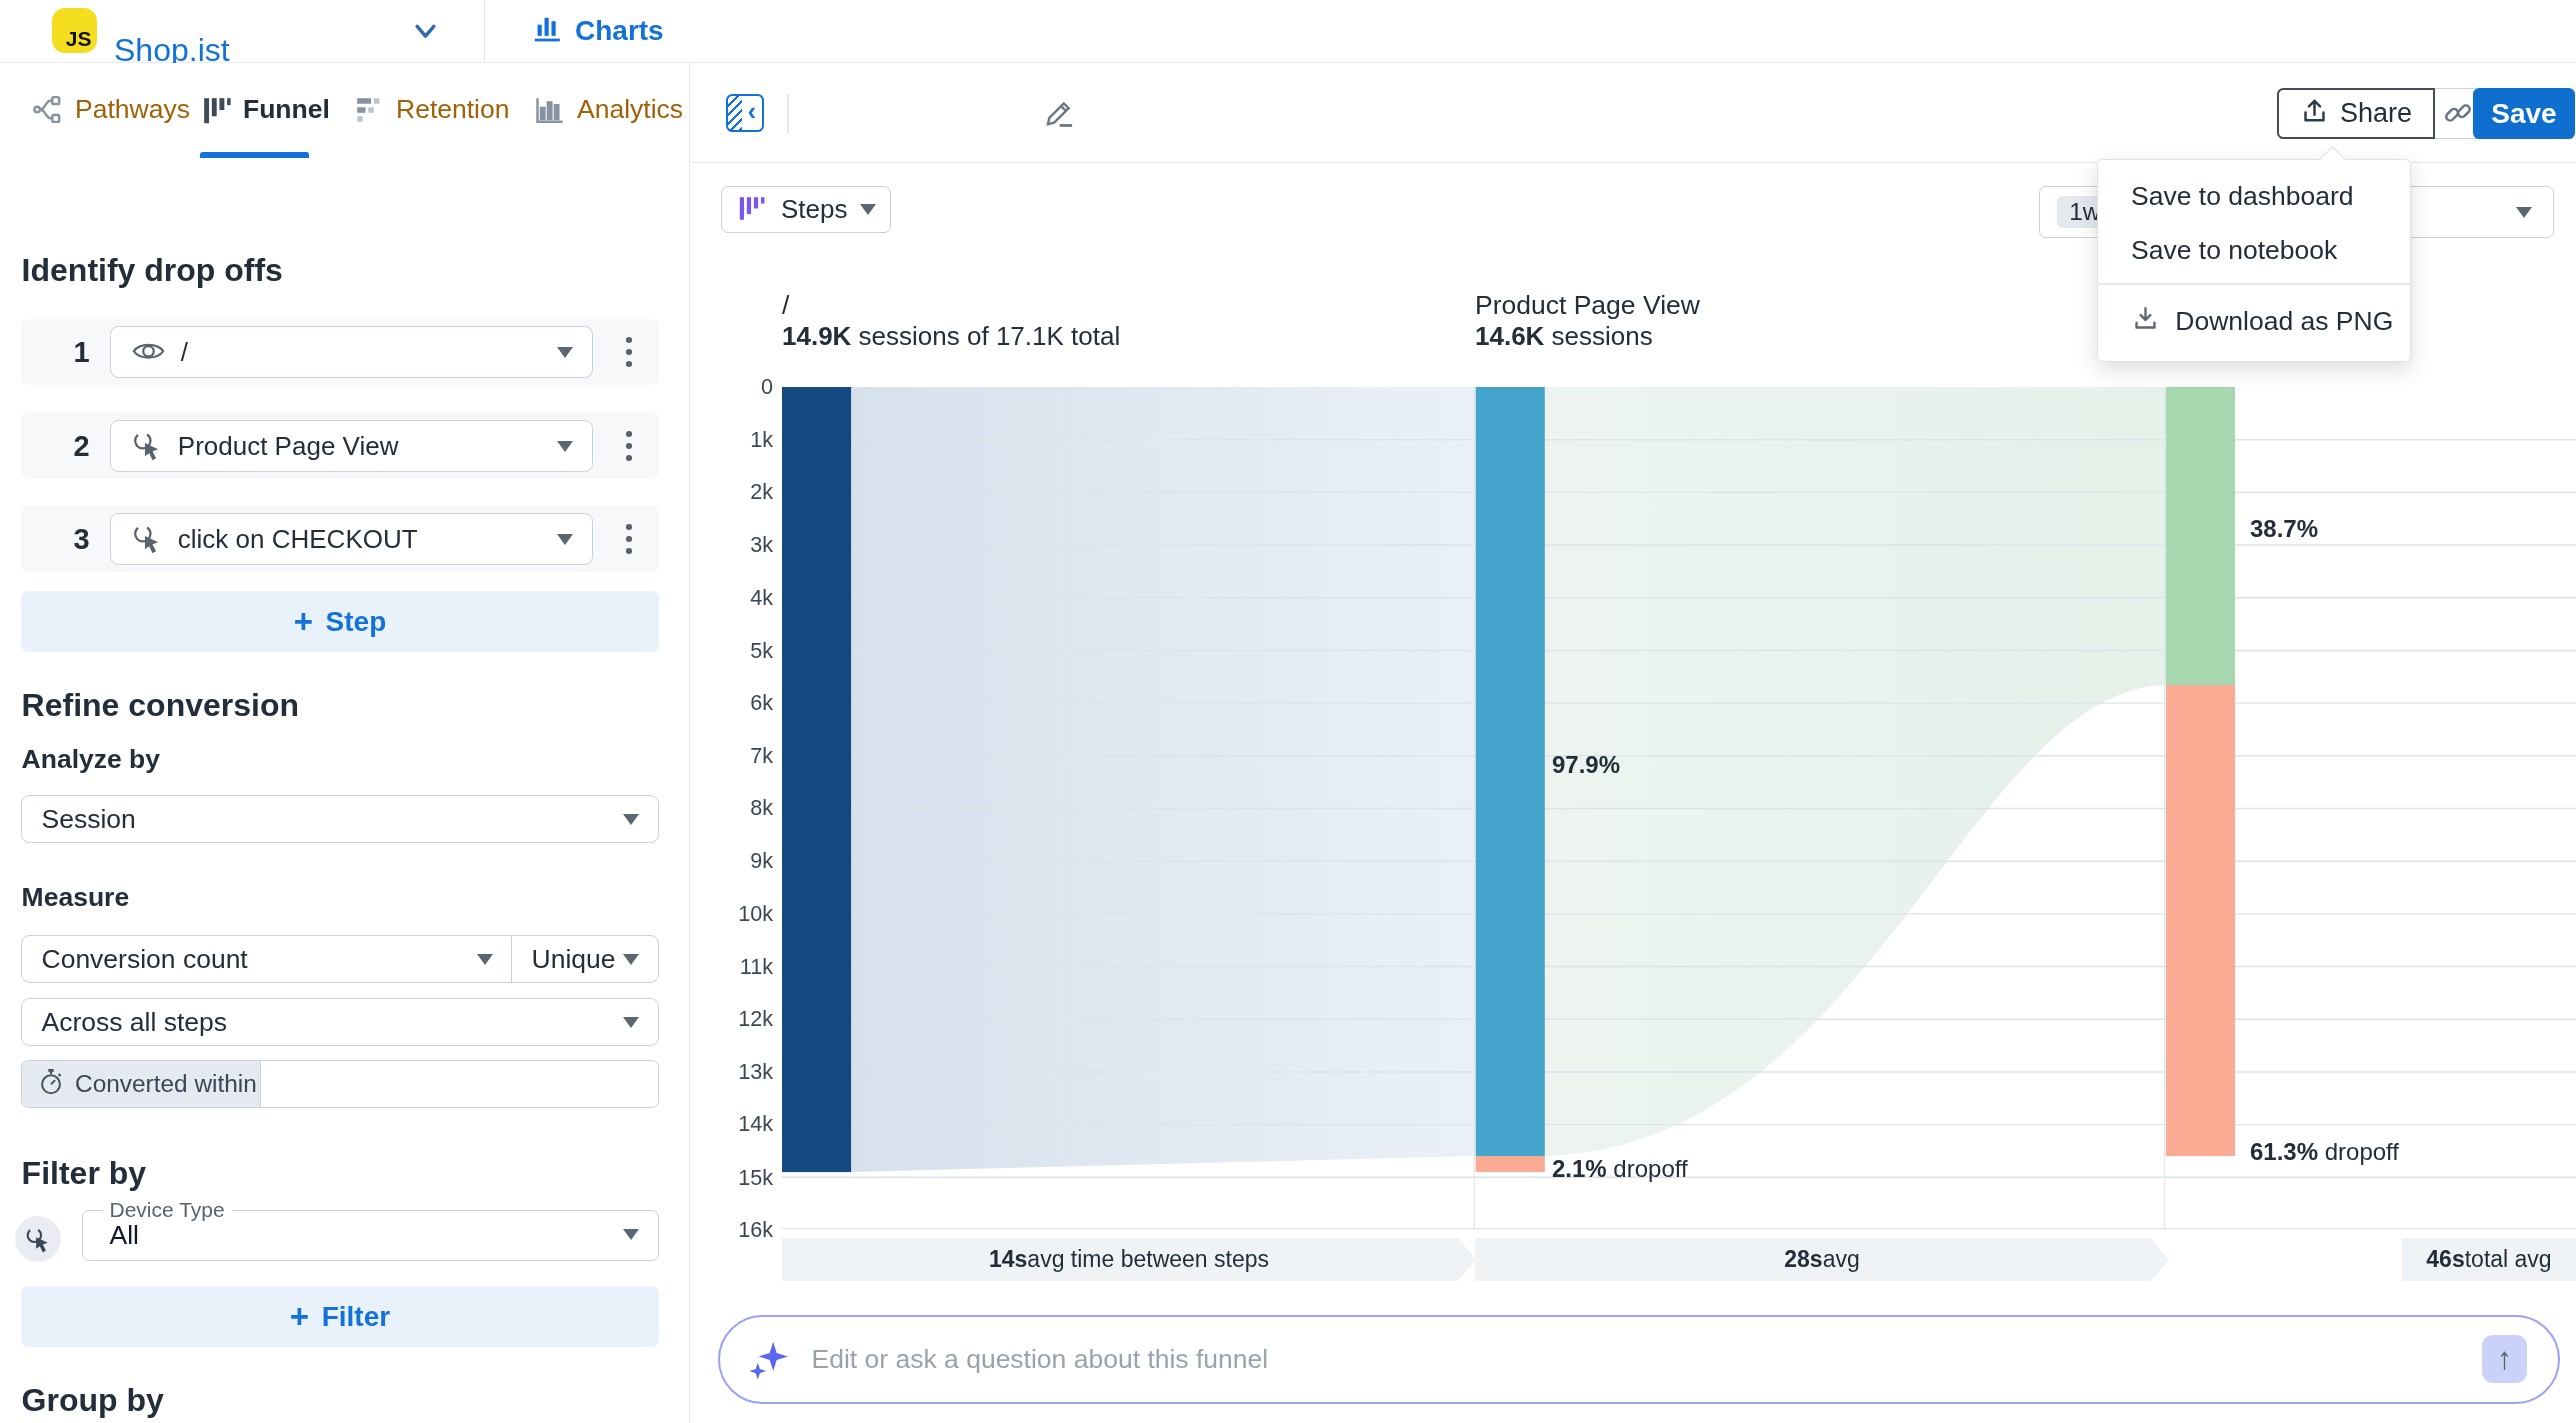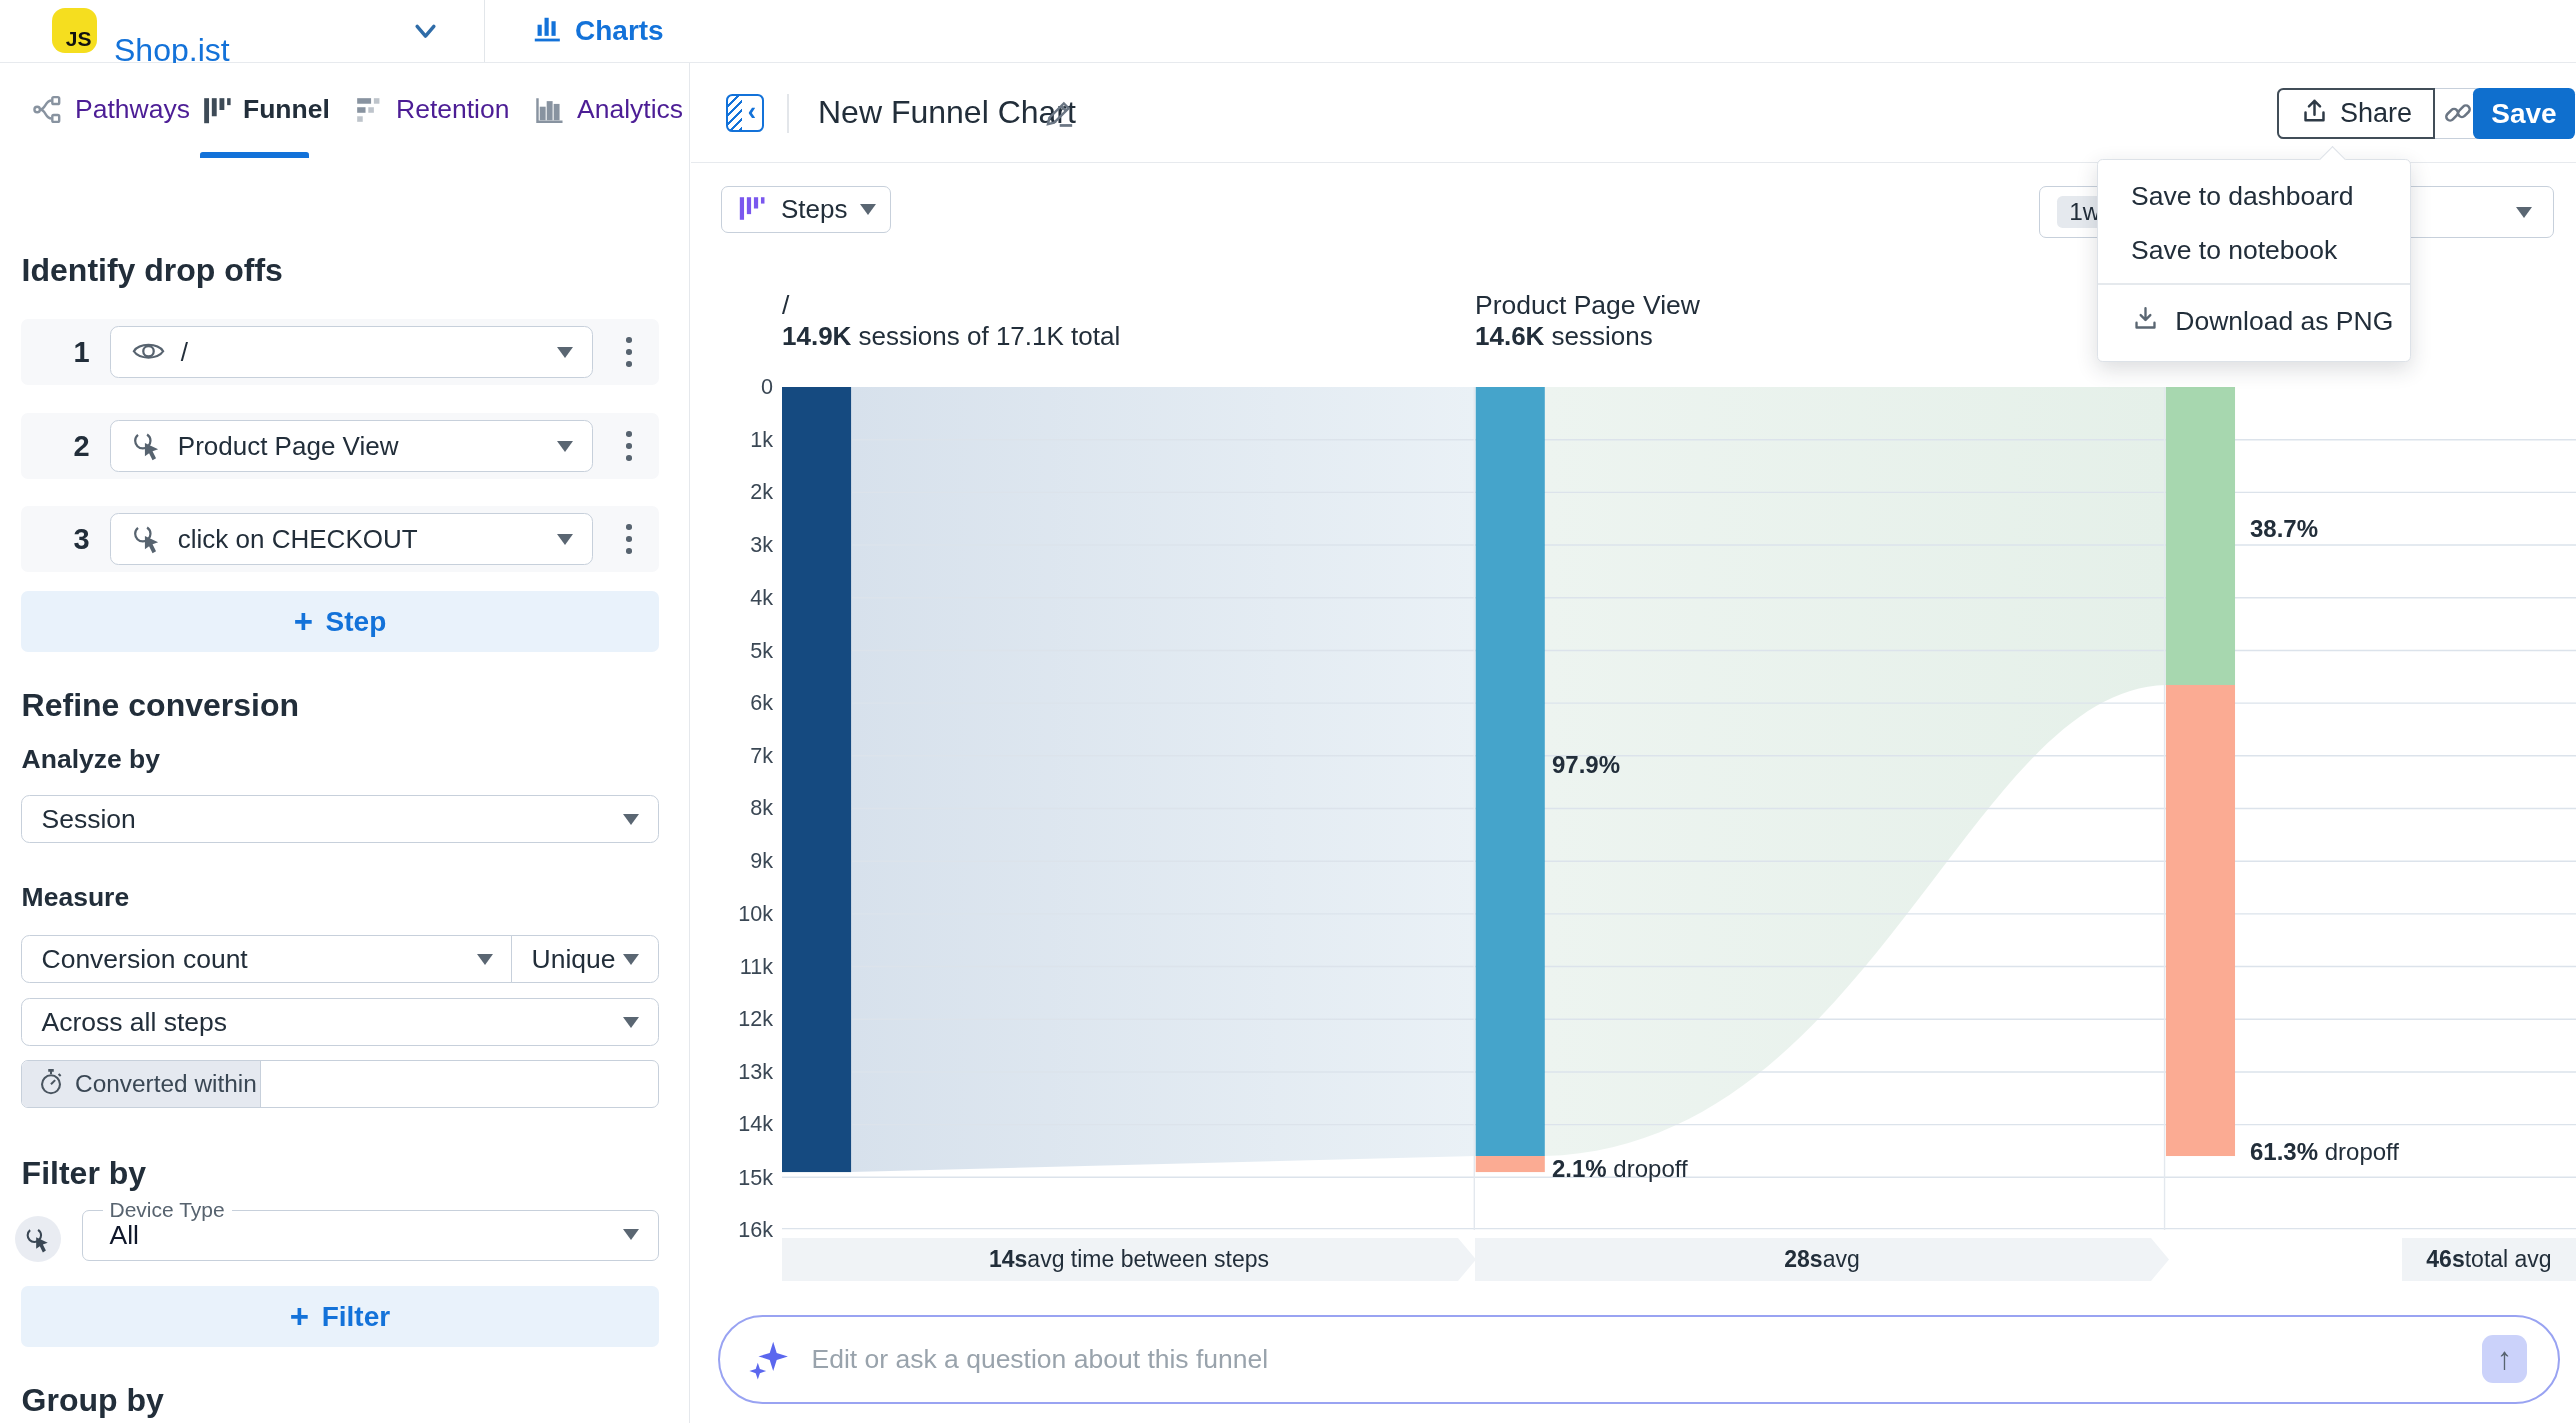--- a/index.html
+++ b/index.html
@@ -14,21 +14,21 @@
   .wsname{position:absolute;left:114px;top:0;height:62px;display:flex;align-items:center;
     font-size:32px;font-weight:400;color:#1372D9;margin-top:19px;}
   .ws-chevron{position:absolute;left:410px;top:18px;}
   .topbar-divider{position:absolute;left:484px;top:0;width:1.4px;height:62px;background:#E2E6EA;}
   .charts-nav{position:absolute;left:532px;top:0;height:62px;display:flex;align-items:center;gap:11px;
     font-size:28px;font-weight:600;color:#1372D9;}
 
   
   .left-rail{position:absolute;left:0;top:63px;width:689px;height:1360px;border-right:1.4px solid #E5E8EC;background:#fff;}
   .tabs{position:absolute;left:0;top:0;width:689px;height:98px;}
-  .tab{position:absolute;top:0;height:93px;display:flex;align-items:center;gap:11px;font-size:26.5px;color:#4c1d95;}
+  .tab{position:absolute;top:0;height:93px;display:flex;align-items:center;gap:11px;font-size:26.5px;color:#a16207;}
   .tab .ticon{display:flex;align-items:center;}
   .tab.active{color:#222E3A;font-weight:600;}
   .tab-underline{position:absolute;left:200px;top:89px;width:109px;height:5.6px;background:#1372D9;border-radius:2.8px 2.8px 0 0;}
 
   .sidebar{position:absolute;left:0;top:98px;width:689px;height:1261px;}
   .s-heading{position:absolute;left:21.6px;font-size:32px;font-weight:700;color:#222E3A;}
   .s-label{position:absolute;left:21.6px;font-size:26.5px;font-weight:700;color:#222E3A;}
   .step-row{position:absolute;left:21px;width:638px;height:66px;background:#F7F8FA;border-radius:7px;}
   .step-num{position:absolute;left:43px;top:0;width:35px;height:66px;display:flex;align-items:center;justify-content:center;
     font-size:29px;font-weight:700;color:#222E3A;}
@@ -309,21 +309,20 @@
     </div>
   </div>
 
   <main class="main">
     <div class="main-header">
       <div class="collapse-btn">
         <div class="collapse-stripes"></div>
         <div class="collapse-chevron">‹</div>
       </div>
       <div class="hdr-divider"></div>
-      <div class="chart-title">New Funnel Chart</div>
       <span class="pencil">
         <svg width="36" height="36" viewBox="0 0 52 52" fill="none" stroke="#6B7684" stroke-width="3.4">
             <path d="M12 33 L33 12 L40 19 L19 40 L10 42 Z"></path>
             <line x1="29" y1="16" x2="36" y2="23"></line>
             <line x1="27" y1="44" x2="45" y2="44" stroke-width="4"></line>
           </svg>
       </span>
       <div class="share-group">
         <div class="share-btn">
           <span>

